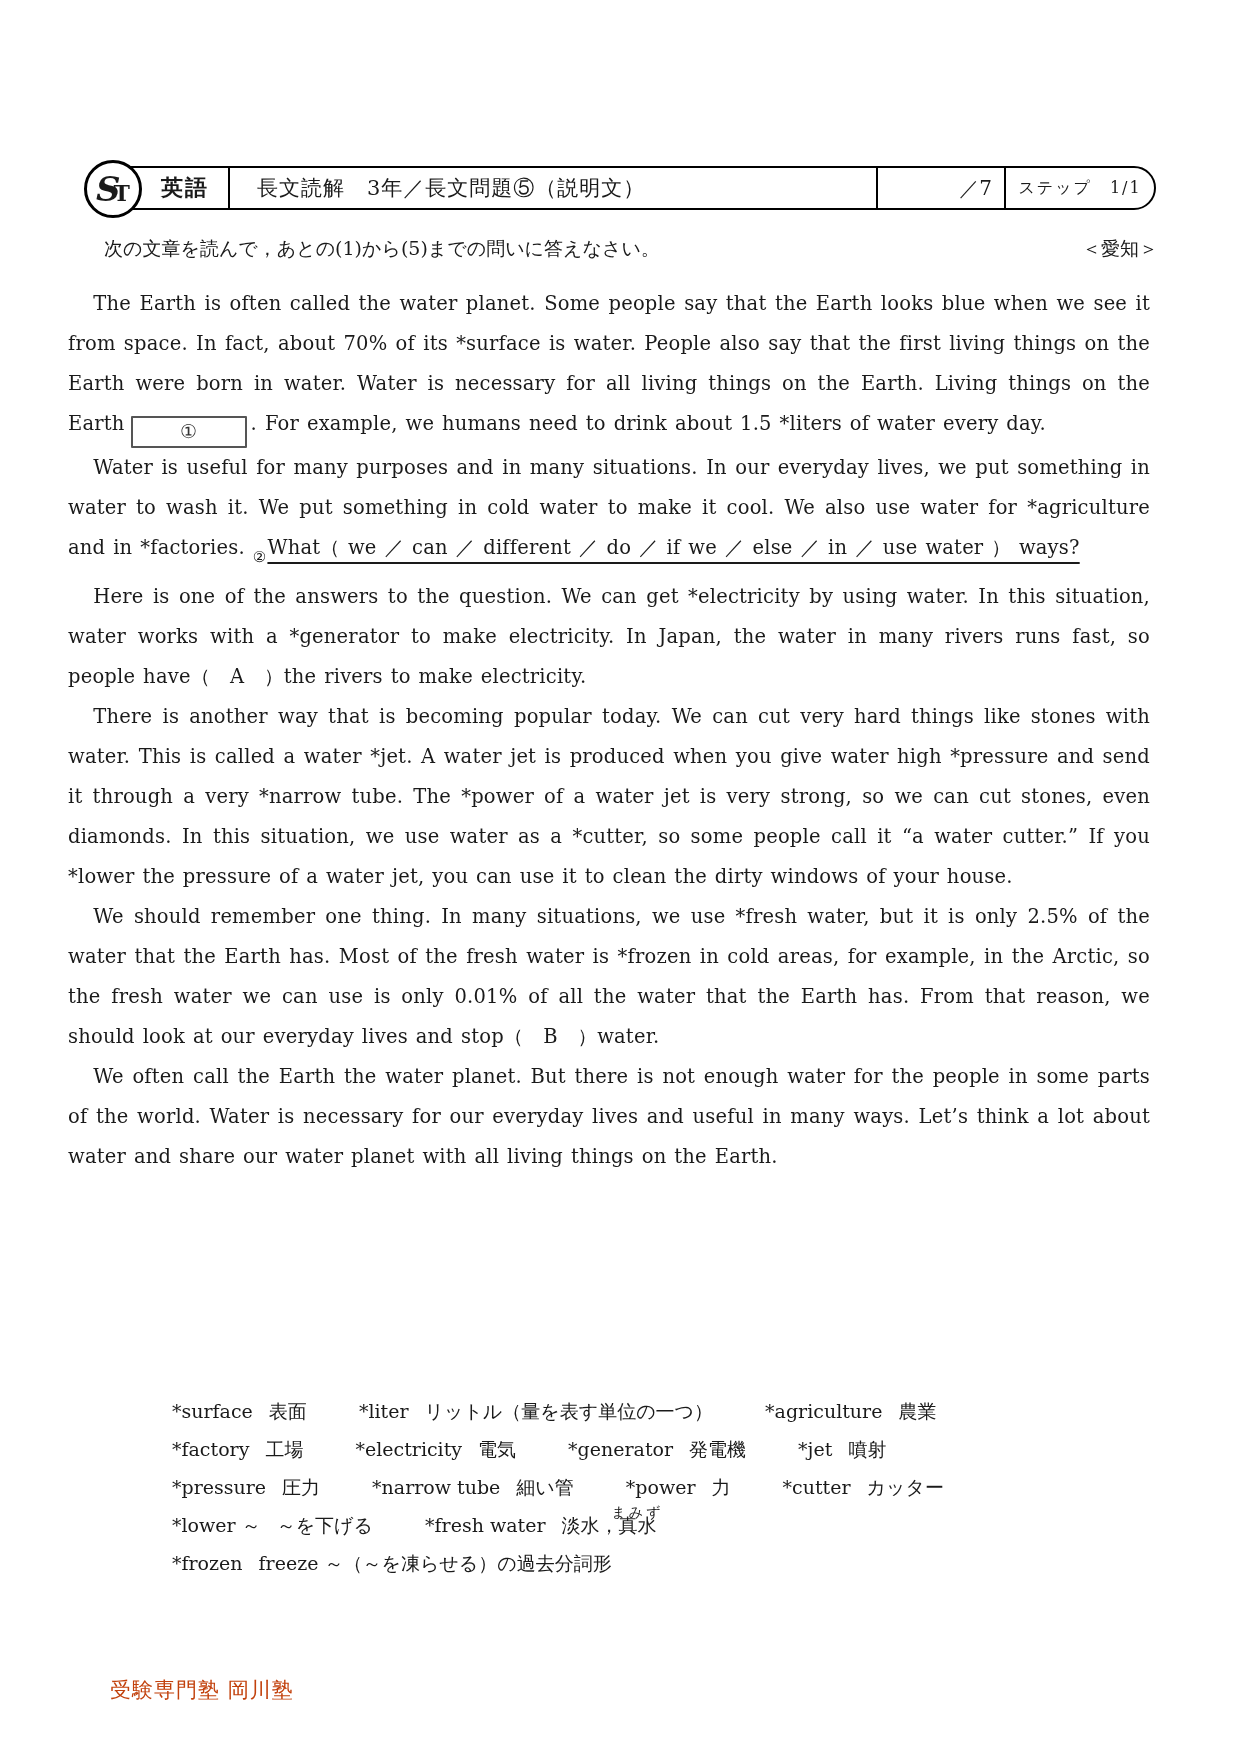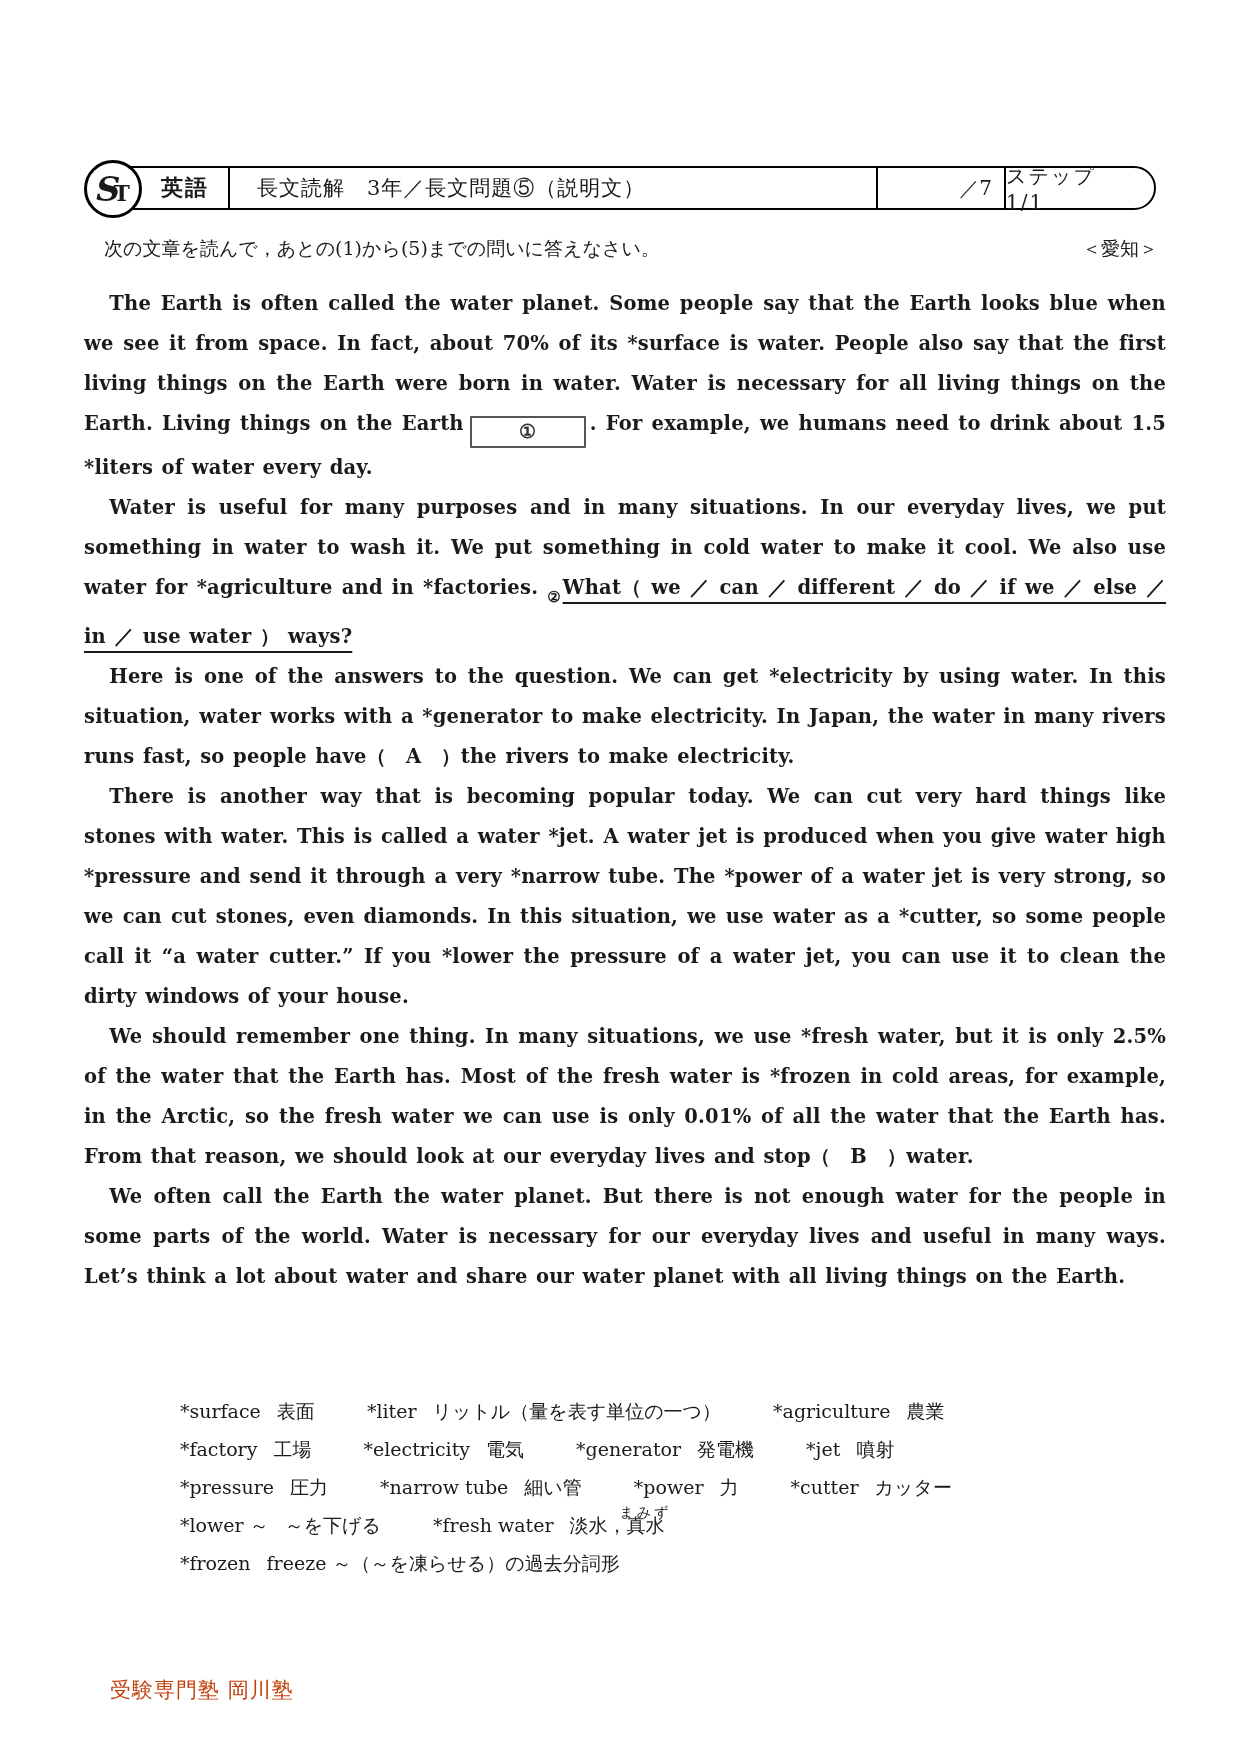--- a/index.html
+++ b/index.html
@@ -42,55 +42,55 @@
     padding-left:27px;font-size:21px;letter-spacing:1px;
   }
   .score-cell{
     width:128px;border-left:2px solid #000;
     display:flex;align-items:center;justify-content:flex-end;
     padding-right:12px;font-size:20px;box-sizing:border-box;
   }
   .step-cell{
     width:148px;border-left:2px solid #000;
     display:flex;align-items:center;justify-content:center;
-    font-size:20px;letter-spacing:2px;
+    font-size:16px;letter-spacing:2px;
   }
   
   .instruction-row{
     position:absolute;left:104px;top:236px;width:1054px;
     display:flex;justify-content:space-between;
     font-size:19px;
   }
   
   .passage{
-    position:absolute;left:84px;top:284px;width:1082px;
+    position:absolute;left:68px;top:284px;width:1082px;
     font-size:19.5px;line-height:40px;
     text-align:justify;
-    letter-spacing:0.2px;word-spacing:1.5px;font-weight:bold;
+    letter-spacing:0.2px;word-spacing:1.5px;
   }
   .passage p{margin:0;text-indent:1.3em;}
   .answer-box{
     display:inline-block;width:112px;height:28px;
     border:2px solid #555;border-radius:1px;
     text-align:center;vertical-align:-8px;
     line-height:26px;font-size:19px;color:#333;
     text-indent:0;margin:0 4px 0 6px;background:#fff;
   }
   .circ-marker{
     font-size:15px;vertical-align:-8px;margin-right:1px;
   }
   .ul{
     text-decoration:underline;
     text-underline-offset:8px;
     text-decoration-thickness:1.5px;
   }
   
   .vocab{
     position:absolute;left:172px;top:1392px;width:920px;
-    font-size:19px;line-height:38px;margin-left:8px;
+    font-size:19px;line-height:38px;
   }
   .vocab-row{white-space:nowrap;}
   .vp{margin-right:46px;}
   .vp .ja{margin-left:16px;}
   .rubyw{position:relative;display:inline-block;line-height:1;}
   .rubyw .rt{
     position:absolute;top:-11px;left:50%;transform:translateX(-50%);
     font-size:14px;letter-spacing:3px;white-space:nowrap;color:#222;
   }
   

